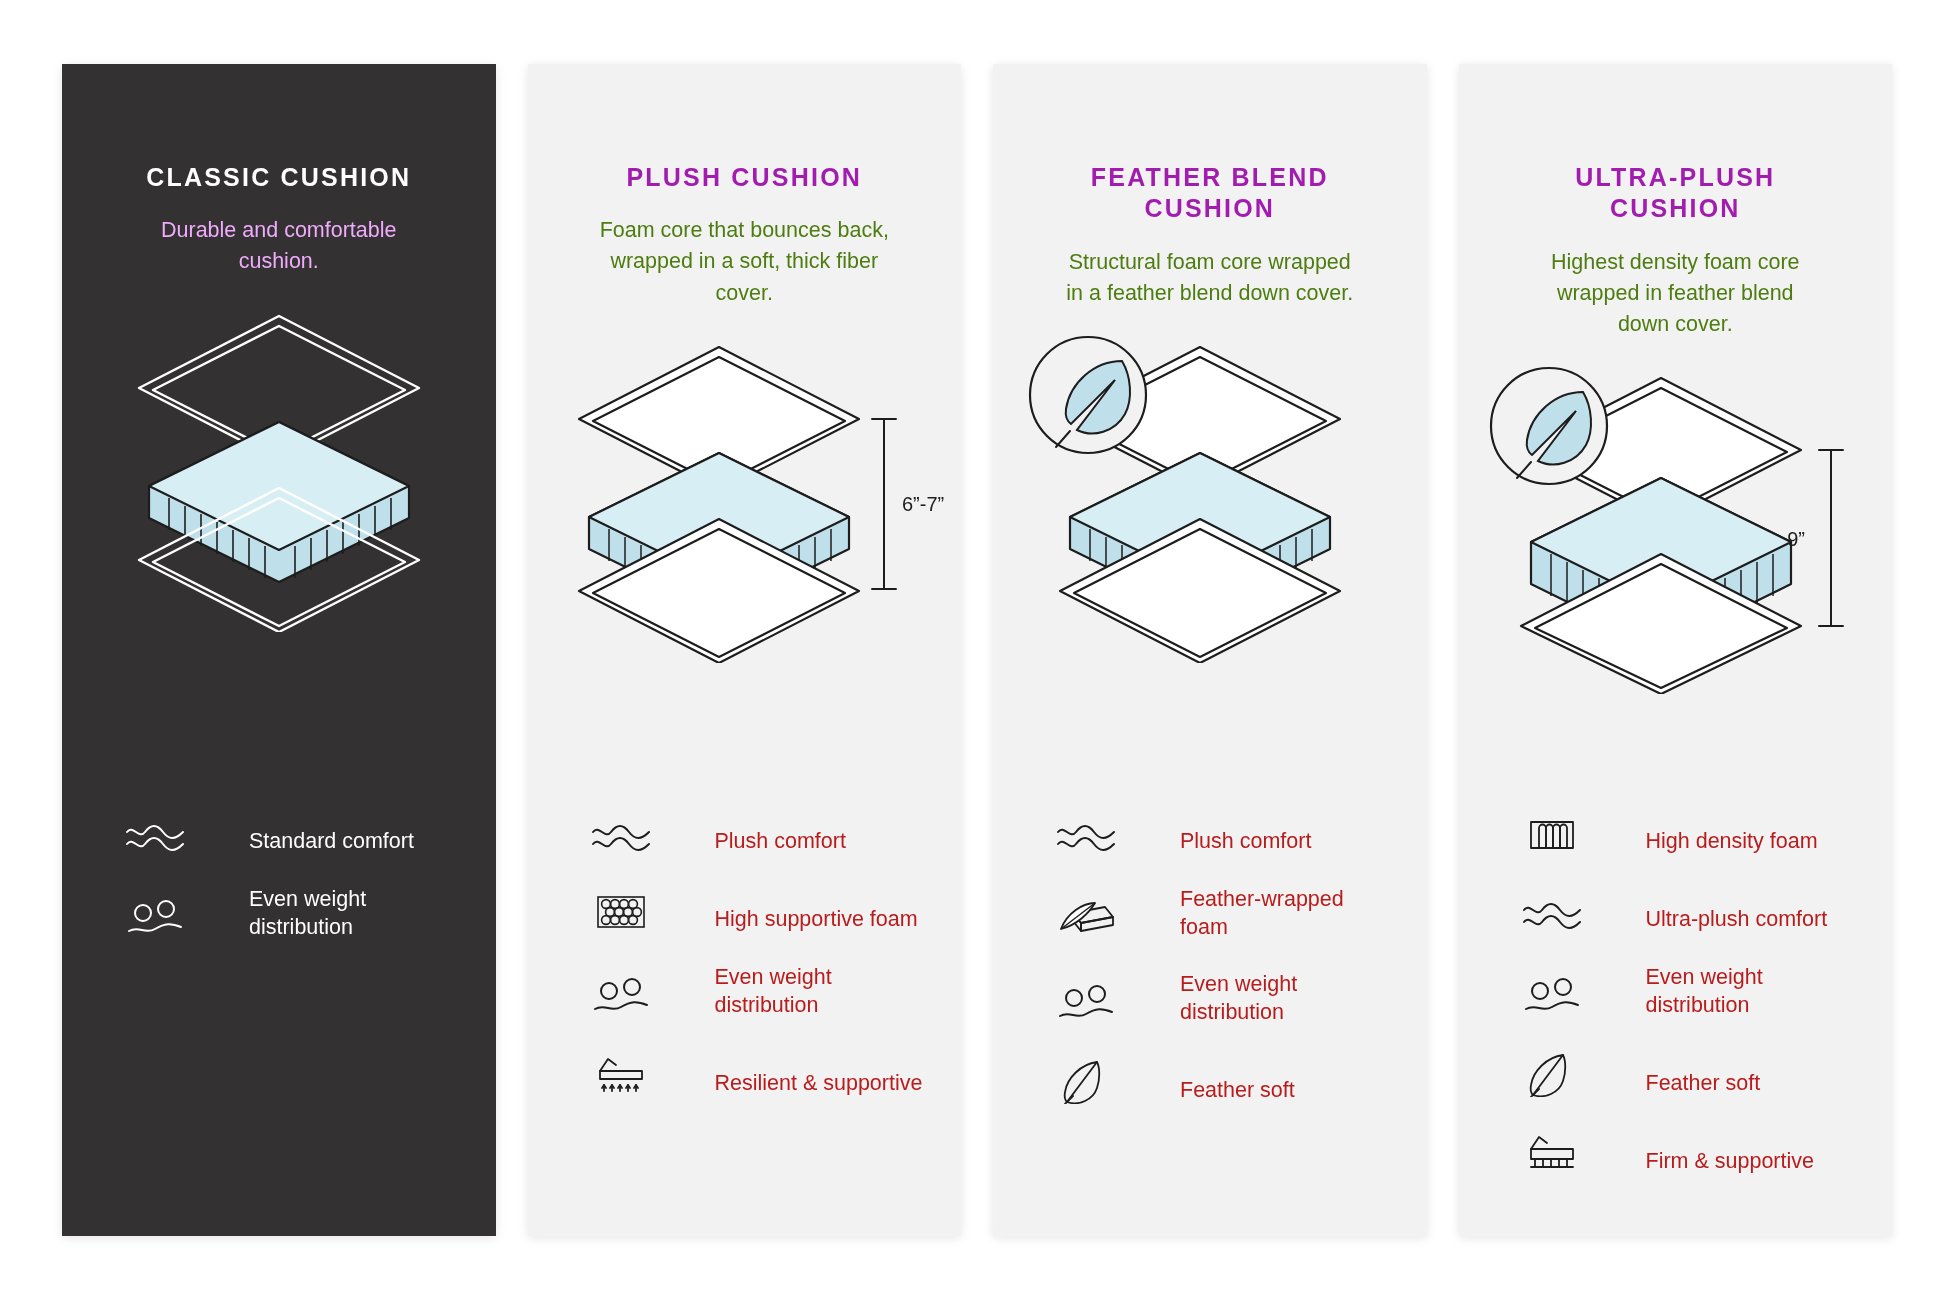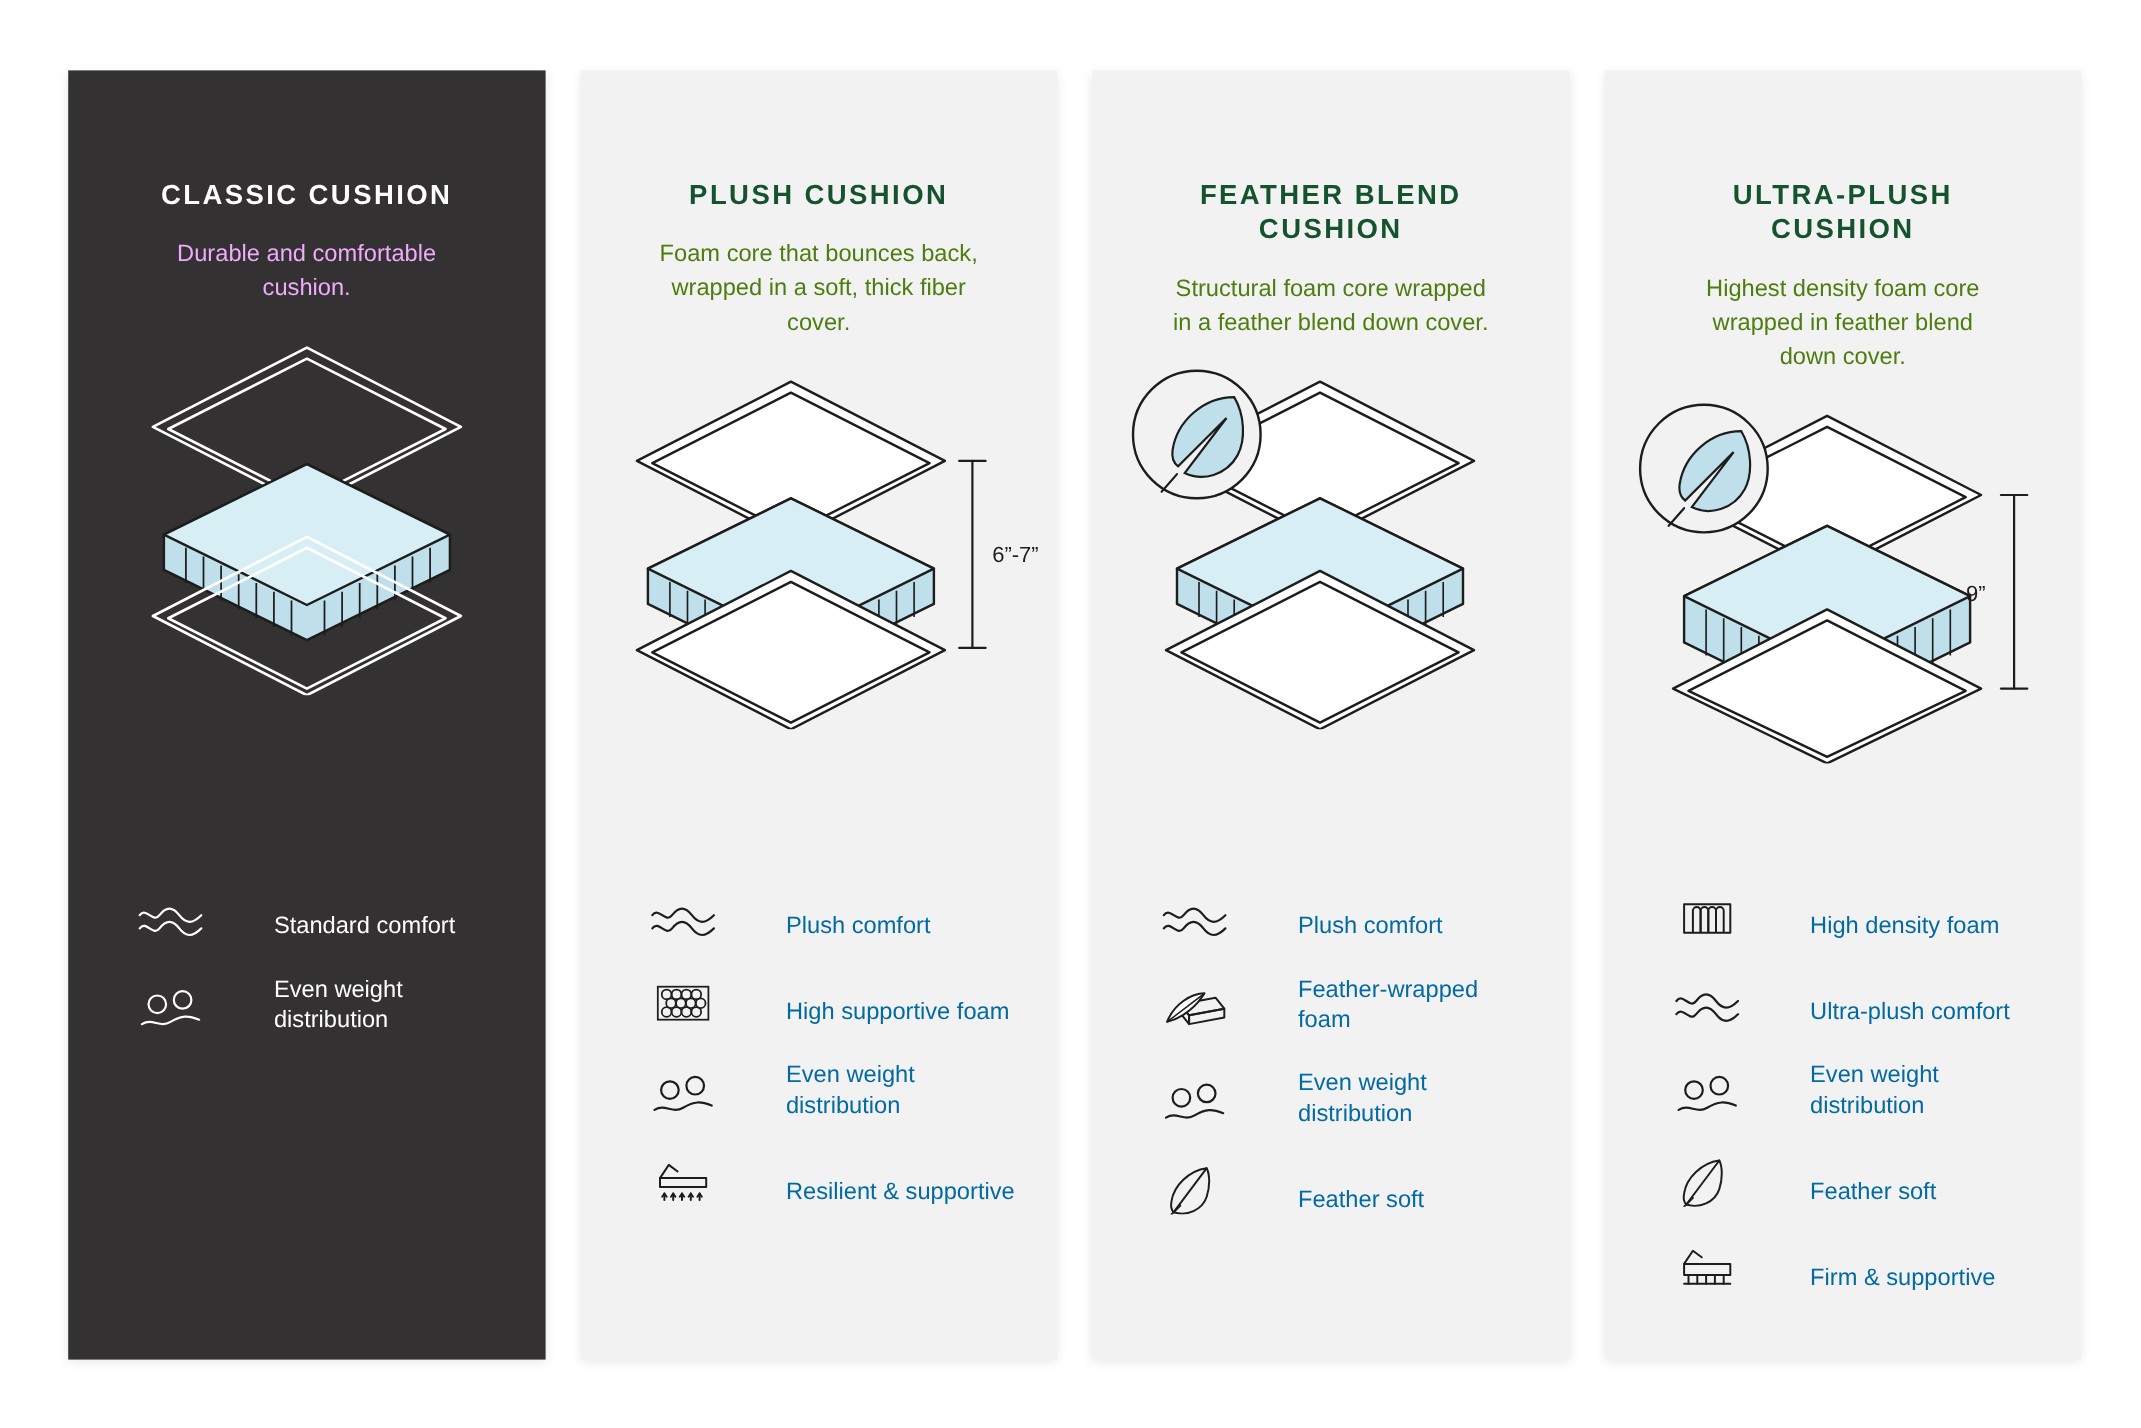--- a/index.html
+++ b/index.html
@@ -39,21 +39,21 @@
   }
   .card.dark {
     background: #333132;
     color: #ffffff;
   }
   .card-title {
     text-align: center;
     font-size: 25px;
     font-weight: bold;
     letter-spacing: 2.2px;
-    color: #14532d;
+    color: #a21caf;
     margin: 0;
     padding: 82px 34px 0 34px;
     line-height: 1.25;
   }
   .card.dark .card-title { color: #ffffff; }
   .card-desc {
     text-align: center;
     font-size: 21.5px;
     line-height: 1.45;
     color: #4d7c0f;
@@ -86,21 +86,21 @@
     width: 78px;
     flex: 0 0 78px;
     display: flex;
     align-items: center;
     justify-content: center;
     padding-top: 2px;
   }
   .feature .flabel {
     font-size: 21.5px;
     line-height: 1.28;
-    color: #0369a1;
+    color: #b91c1c;
     padding-left: 14px;
     padding-top: 4px;
     max-width: 250px;
   }
   .card.dark .feature .flabel { color: #ffffff; }
 
   .dim-label {
     font-size: 20px;
     fill: #1d1d1d;
   }

